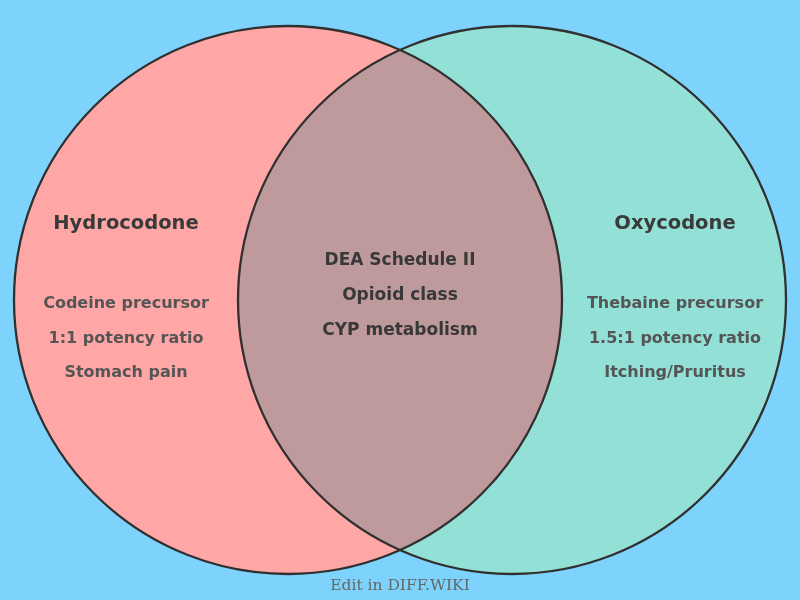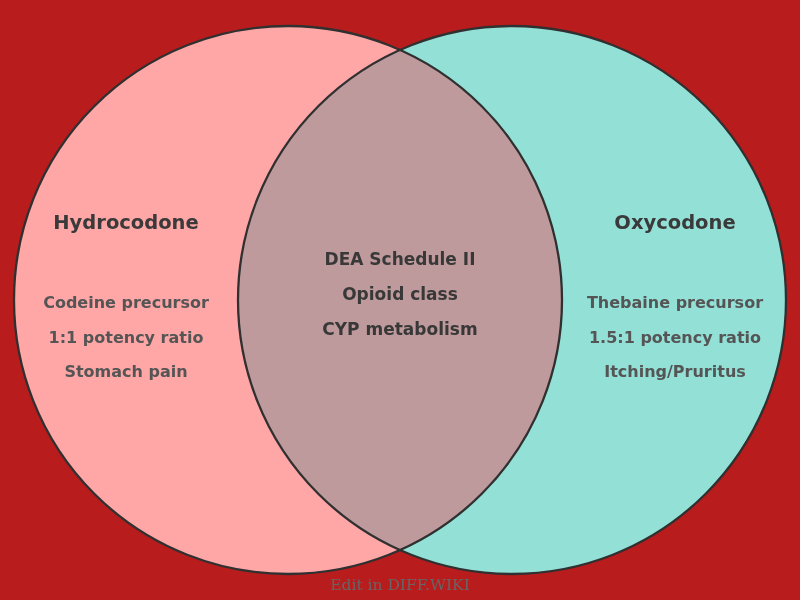--- a/index.html
+++ b/index.html
@@ -8,21 +8,21 @@
     background: #ffffff;
     width: 800px;
     height: 600px;
     overflow: hidden;
     font-family: "DejaVu Sans", sans-serif;
   }
   .stage {
     position: relative;
     width: 800px;
     height: 600px;
-    background: #b91c1c;
+    background: #7dd3fc;
   }
   svg text {
     font-family: "DejaVu Sans", sans-serif;
     font-weight: bold;
   }
   svg text.title {
     font-size: 19.5px;
   }
   svg text.item {
     font-size: 16px;

